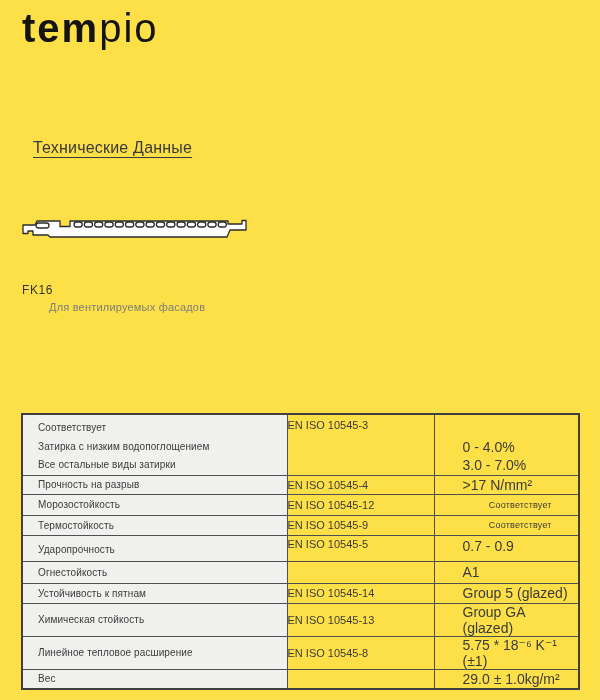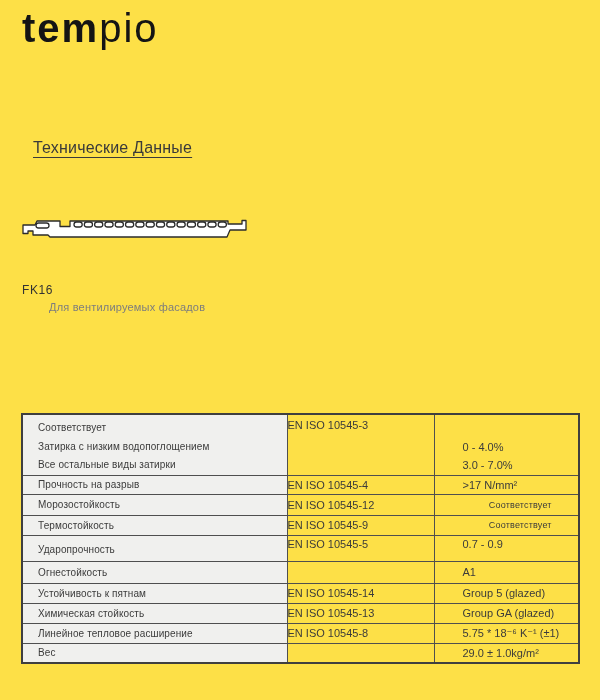--- a/index.html
+++ b/index.html
@@ -22,21 +22,21 @@
                   letter-spacing:0.6px; }
   .profile-desc { position:absolute; left:22px; top:301px; font-size:11px; color:#7d7d7d;
                   letter-spacing:0.2px;margin-left:27px; }
 
   table.spec { position:absolute; left:21px; top:413px; width:557px;
                border-collapse:collapse; table-layout:fixed;
                border:2px solid #3f3f3f; }
   table.spec td { border:1px solid #4f4f4f; vertical-align:middle; overflow:hidden; }
   td.prop { background:#f0f0ee; padding-left:15px; font-size:10px; letter-spacing:0.1px; }
   td.std  { font-size:11px; }
-  td.val  { padding-left:28px; font-size:11px; }
+  td.val  { padding-left:28px; font-size:14px; }
   td.val.small { font-size:9px; letter-spacing:0.2px;text-align:center; }
 
   tr.r0 { height:56px; }
   tr.r1 { height:19px; }
   tr.r2 { height:21px; }
   tr.r3 { height:20px; }
   tr.r4 { height:26px; }
   tr.r5 { height:22px; }
   tr.r6 { height:20px; }
   tr.r7 { height:20px; }

